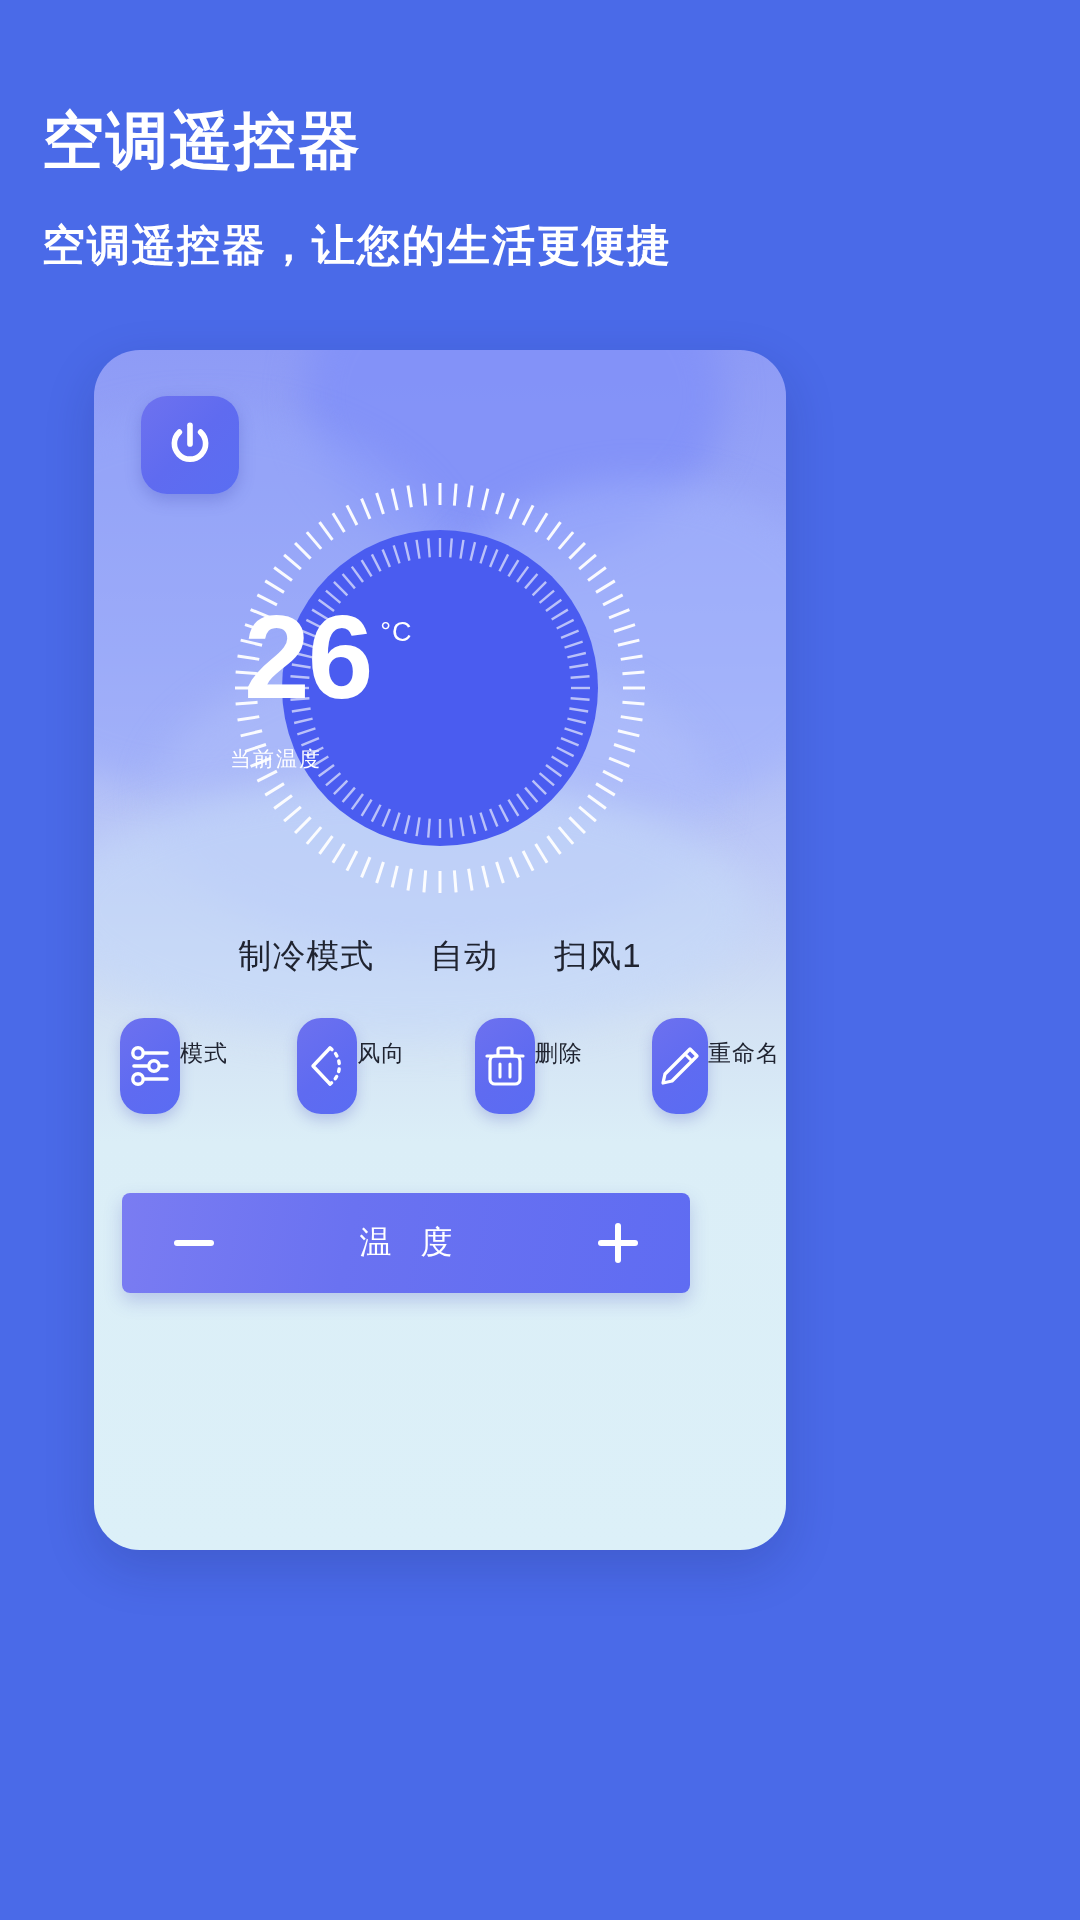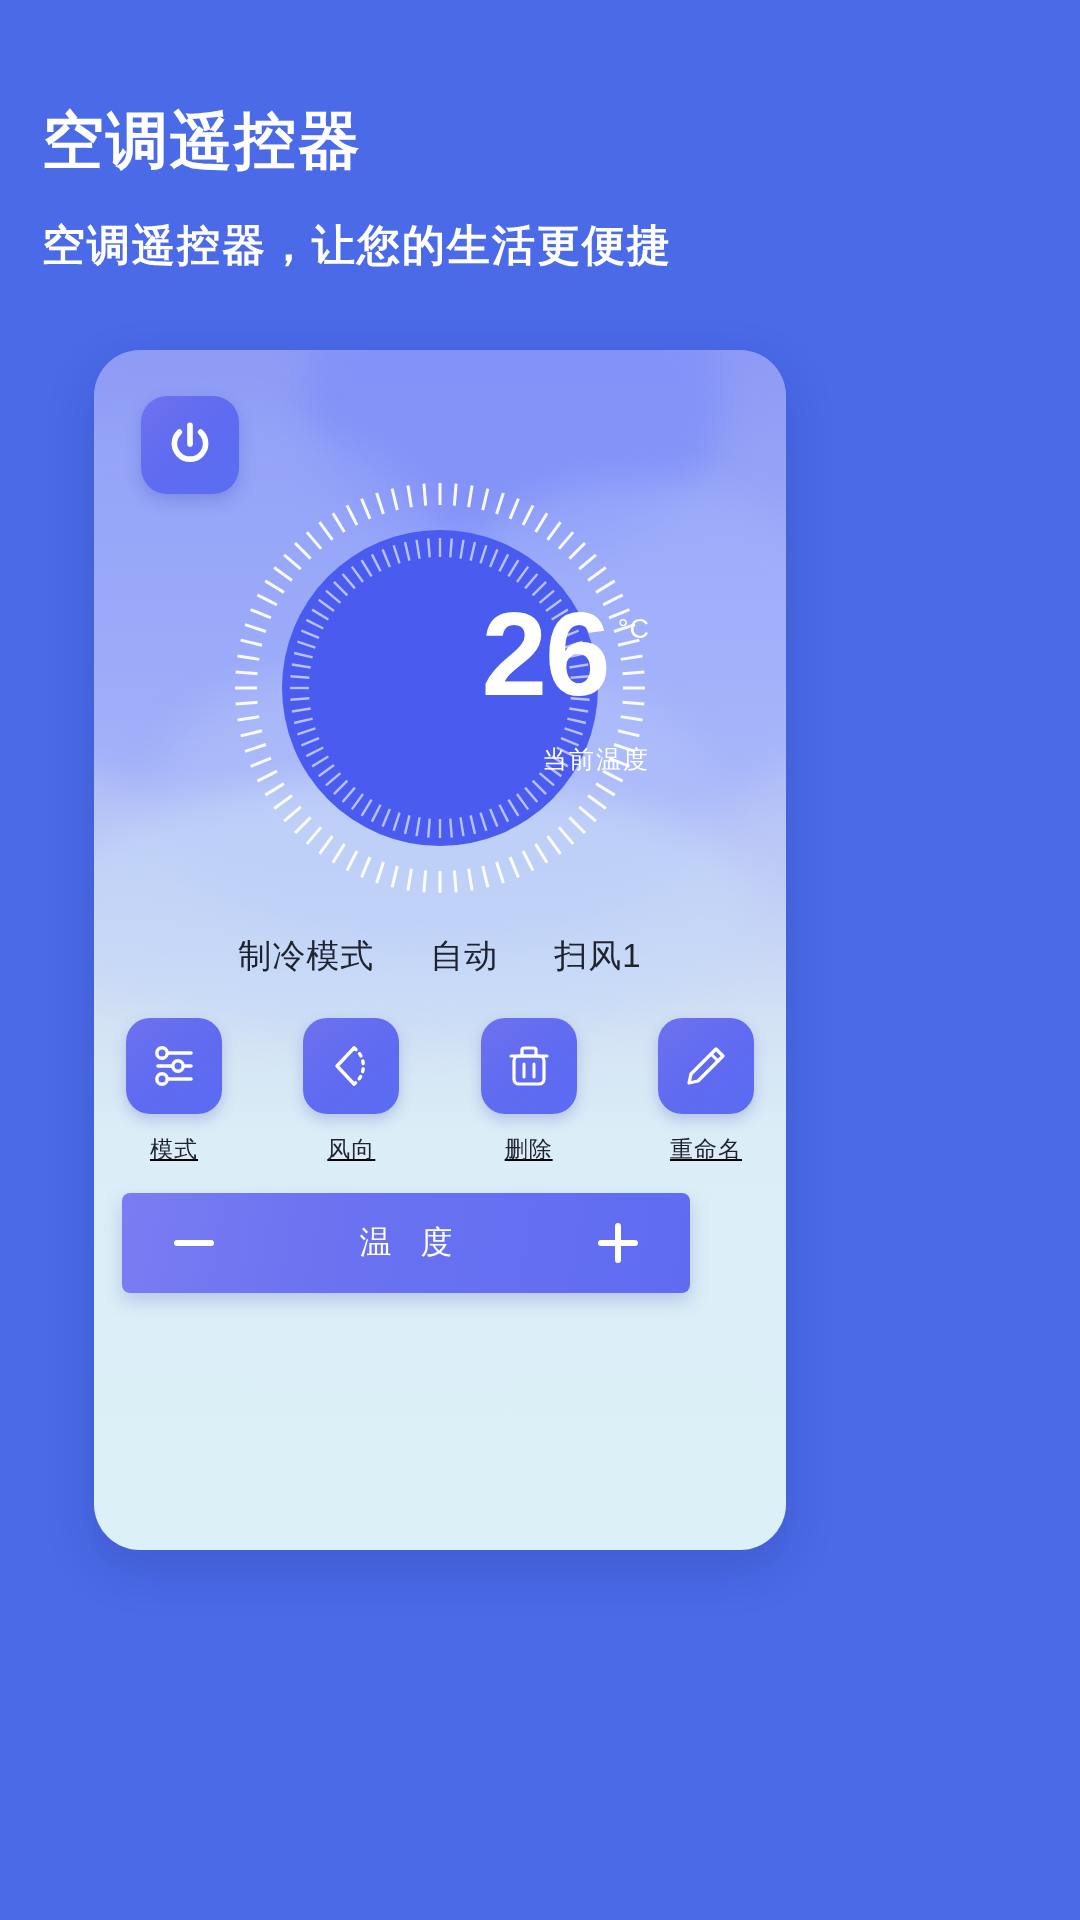--- a/index.html
+++ b/index.html
@@ -122,21 +122,21 @@
     height: 420px;
   }
   #temp-dial svg { width: 420px; height: 420px; display:block; }
 
   #dial-readout {
     position: absolute;
     left: 0; top: 0;
     width: 420px; height: 420px;
     display: flex;
     flex-direction: column;
-    align-items: flex-end;
+    align-items: flex-start;
     justify-content: center;
     pointer-events: none;
   }
   #temp-value-row {
     display: flex;
     align-items: flex-start;
     justify-content: center;
     margin-left: 14px;
   }
   #temp-value {
@@ -150,21 +150,21 @@
     font-size: 27px;
     font-weight: 500;
     color: #ffffff;
     margin-top: 16px;
     margin-left: 9px;
     line-height: 1;
     letter-spacing: 1px;
   }
   #temp-caption {
     margin-top: 34px;
-    font-size: 25px;
+    font-size: 21px;
     color: #ffffff;
     letter-spacing: 2px;
     font-weight: 400;
   }
 
   
   #status-row {
     position: absolute;
     left: 0;
     top: 584px;
@@ -189,24 +189,23 @@
     left: 0;
     top: 668px;
     width: 692px;
     display: flex;
     justify-content: space-between;
     padding: 0 26px;
   }
   .action-cell {
     width: 108px;
     display: flex;
-    flex-direction: column;
-    align-items: center;
+    flex-direction: row;
+    align-items: flex-start;
     cursor: pointer;
-    text-decoration: underline;
   }
   .action-tile {
     width: 96px;
     height: 96px;
     border-radius: 24px;
     background: linear-gradient(140deg, #6d71ef 0%, #5f6bf1 55%, #5a6cf3 100%);
     display: flex;
     align-items: center;
     justify-content: center;
     box-shadow: 0 6px 14px rgba(70, 80, 190, 0.25);

